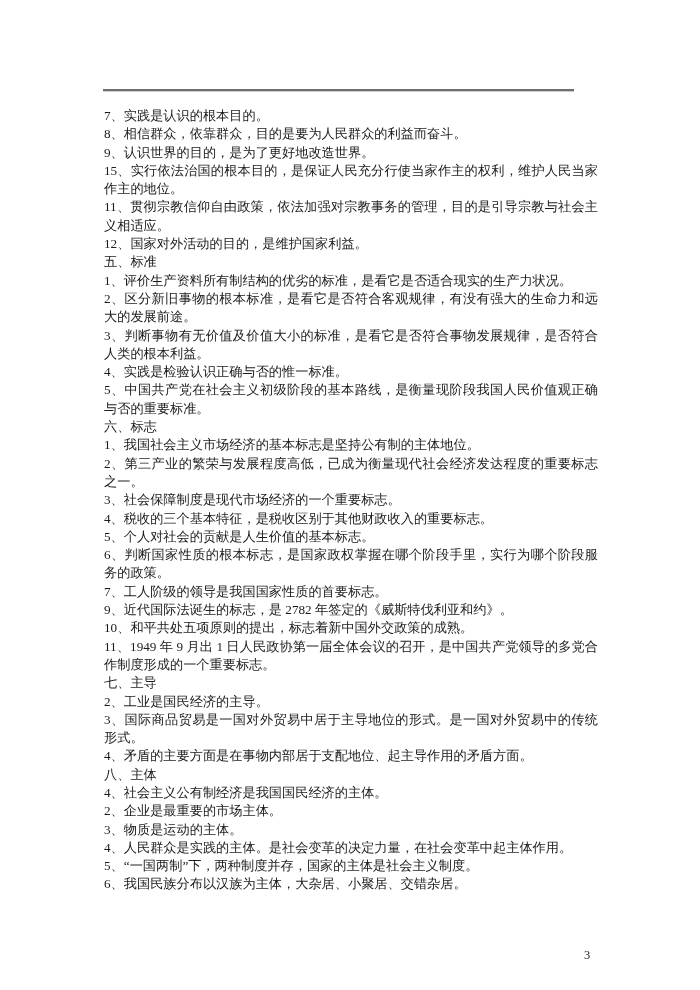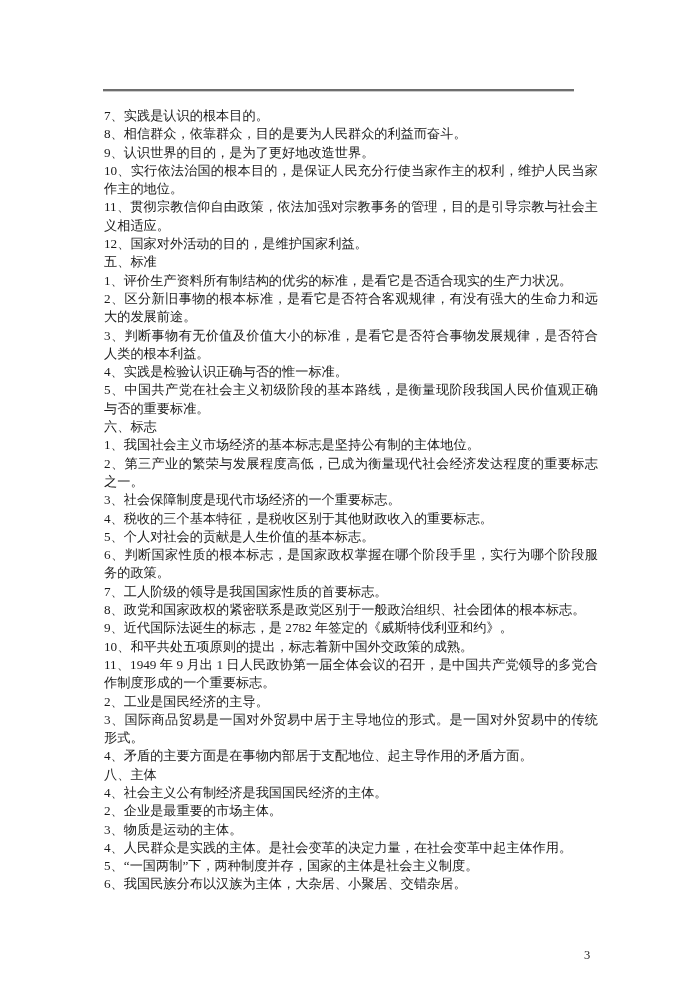--- a/index.html
+++ b/index.html
@@ -59,41 +59,41 @@
 <body>
 
 <div class="sheet">
   <div class="header-rule"></div>
 
   <main class="doc-body">
 
   <p class="para">7、实践是认识的根本目的。</p>
       <p class="para">8、相信群众，依靠群众，目的是要为人民群众的利益而奋斗。</p>
       <p class="para">9、认识世界的目的，是为了更好地改造世界。</p>
-      <p class="para">10、实行依法治国的根本目的，是保证人民充分行使当家作主的权利，维护人民当家作主的地位。</p>
+      <p class="para">15、实行依法治国的根本目的，是保证人民充分行使当家作主的权利，维护人民当家作主的地位。</p>
       <p class="para">11、贯彻宗教信仰自由政策，依法加强对宗教事务的管理，目的是引导宗教与社会主义相适应。</p>
       <p class="para">12、国家对外活动的目的，是维护国家利益。</p>
       <p class="para">五、标准</p>
       <p class="para">1、评价生产资料所有制结构的优劣的标准，是看它是否适合现实的生产力状况。</p>
       <p class="para">2、区分新旧事物的根本标准，是看它是否符合客观规律，有没有强大的生命力和远大的发展前途。</p>
       <p class="para">3、判断事物有无价值及价值大小的标准，是看它是否符合事物发展规律，是否符合人类的根本利益。</p>
       <p class="para">4、实践是检验认识正确与否的惟一标准。</p>
       <p class="para">5、中国共产党在社会主义初级阶段的基本路线，是衡量现阶段我国人民价值观正确与否的重要标准。</p>
       <p class="para">六、标志</p>
       <p class="para">1、我国社会主义市场经济的基本标志是坚持公有制的主体地位。</p>
       <p class="para">2、第三产业的繁荣与发展程度高低，已成为衡量现代社会经济发达程度的重要标志之一。</p>
       <p class="para">3、社会保障制度是现代市场经济的一个重要标志。</p>
       <p class="para">4、税收的三个基本特征，是税收区别于其他财政收入的重要标志。</p>
       <p class="para">5、个人对社会的贡献是人生价值的基本标志。</p>
       <p class="para">6、判断国家性质的根本标志，是国家政权掌握在哪个阶段手里，实行为哪个阶段服务的政策。</p>
       <p class="para">7、工人阶级的领导是我国国家性质的首要标志。</p>
-      <p class="para">8、政党和国家政权的紧密联系是政党区别于一般政治组织、社会团体的根本标志。</p>
       <p class="para">9、近代国际法诞生的标志，是 2782 年签定的《威斯特伐利亚和约》。</p>
       <p class="para">10、和平共处五项原则的提出，标志着新中国外交政策的成熟。</p>
       <p class="para">11、1949 年 9 月出 1 日人民政协第一届全体会议的召开，是中国共产党领导的多党合作制度形成的一个重要标志。</p>
+      <p class="para">七、主导</p>
       <p class="para">2、工业是国民经济的主导。</p>
       <p class="para">3、国际商品贸易是一国对外贸易中居于主导地位的形式。是一国对外贸易中的传统形式。</p>
       <p class="para">4、矛盾的主要方面是在事物内部居于支配地位、起主导作用的矛盾方面。</p>
       <p class="para">八、主体</p>
       <p class="para">4、社会主义公有制经济是我国国民经济的主体。</p>
       <p class="para">2、企业是最重要的市场主体。</p>
       <p class="para">3、物质是运动的主体。</p>
       <p class="para">4、人民群众是实践的主体。是社会变革的决定力量，在社会变革中起主体作用。</p>
       <p class="para">5、“一国两制”下，两种制度并存，国家的主体是社会主义制度。</p>
       <p class="para">6、我国民族分布以汉族为主体，大杂居、小聚居、交错杂居。</p>

